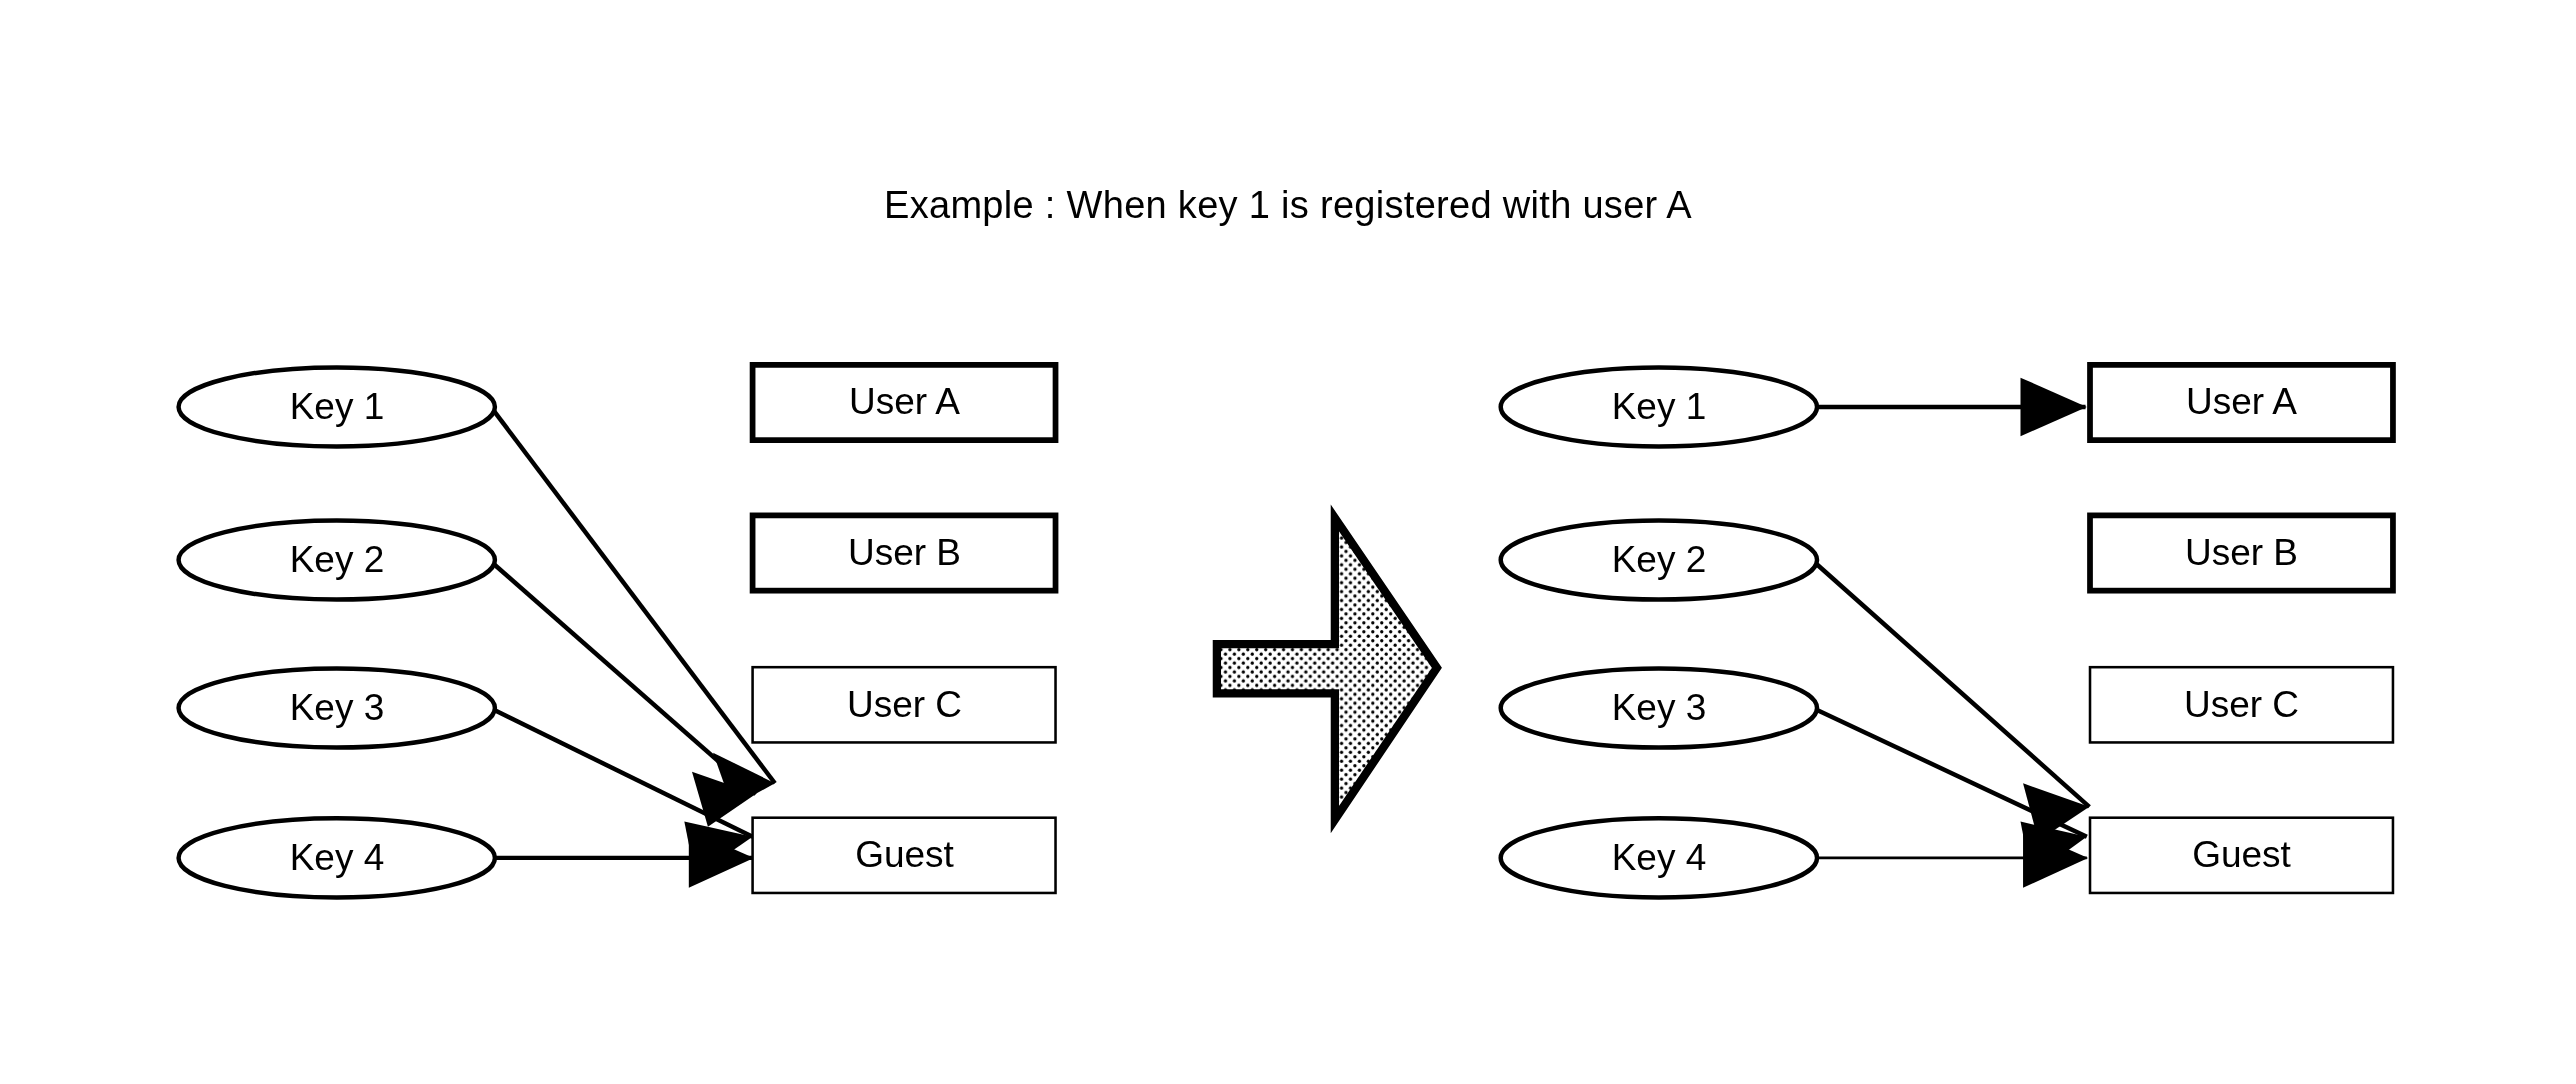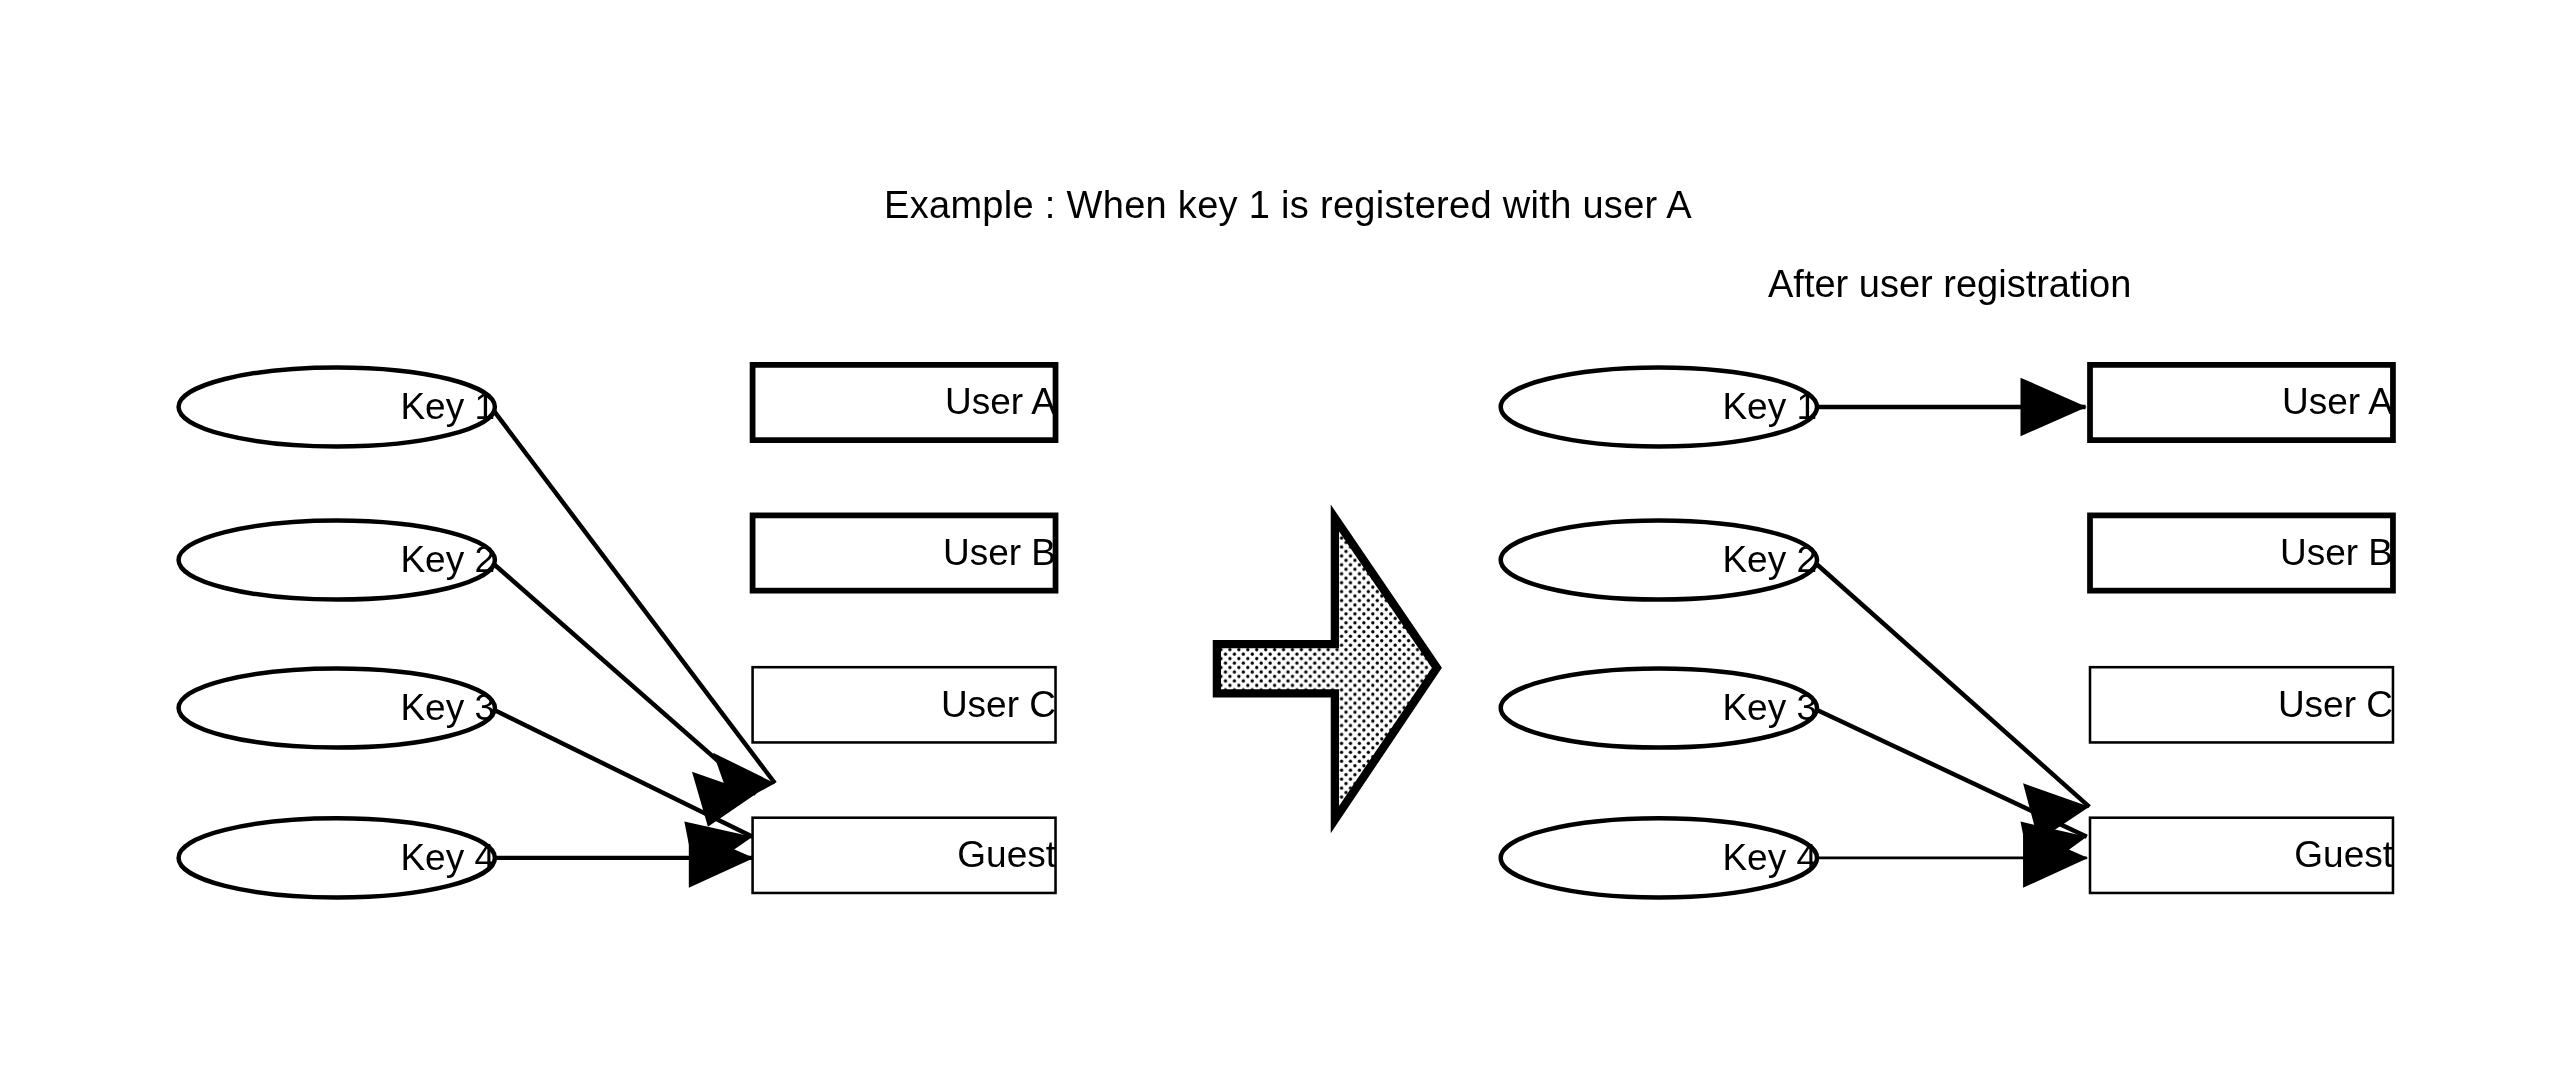--- a/index.html
+++ b/index.html
@@ -49,36 +49,35 @@
     top: 263px;
     font-size: 38px;
     white-space: nowrap;
   }
   .panel-caption.left  { left: 418px; }
   .panel-caption.right { left: 1768px; }
 
   
   .node-label {
     position: absolute;
-    text-align: right;
+    text-align: center;
     font-size: 37px;
     line-height: 1;
     white-space: nowrap;
     pointer-events: none;
   }
 </style>
 </head>
 <body>
 
 <div id="canvas">
 
   <div class="title">Example : When key 1 is registered with user A</div>
 
 
-  <div class="panel-caption right">After user registration</div>
 
   <svg class="svg-layer" viewBox="0 0 4039 1701" width="2576" height="1085" xmlns="http://www.w3.org/2000/svg">
 
     <defs>
 
       <pattern id="halftone" width="14" height="14" patternUnits="userSpaceOnUse">
         <rect width="14" height="14" fill="#ffffff"></rect>
         <circle cx="3.5" cy="3.5" r="2.6" fill="#000000"></circle>
         <circle cx="10.5" cy="10.5" r="2.6" fill="#000000"></circle>
       </pattern>

